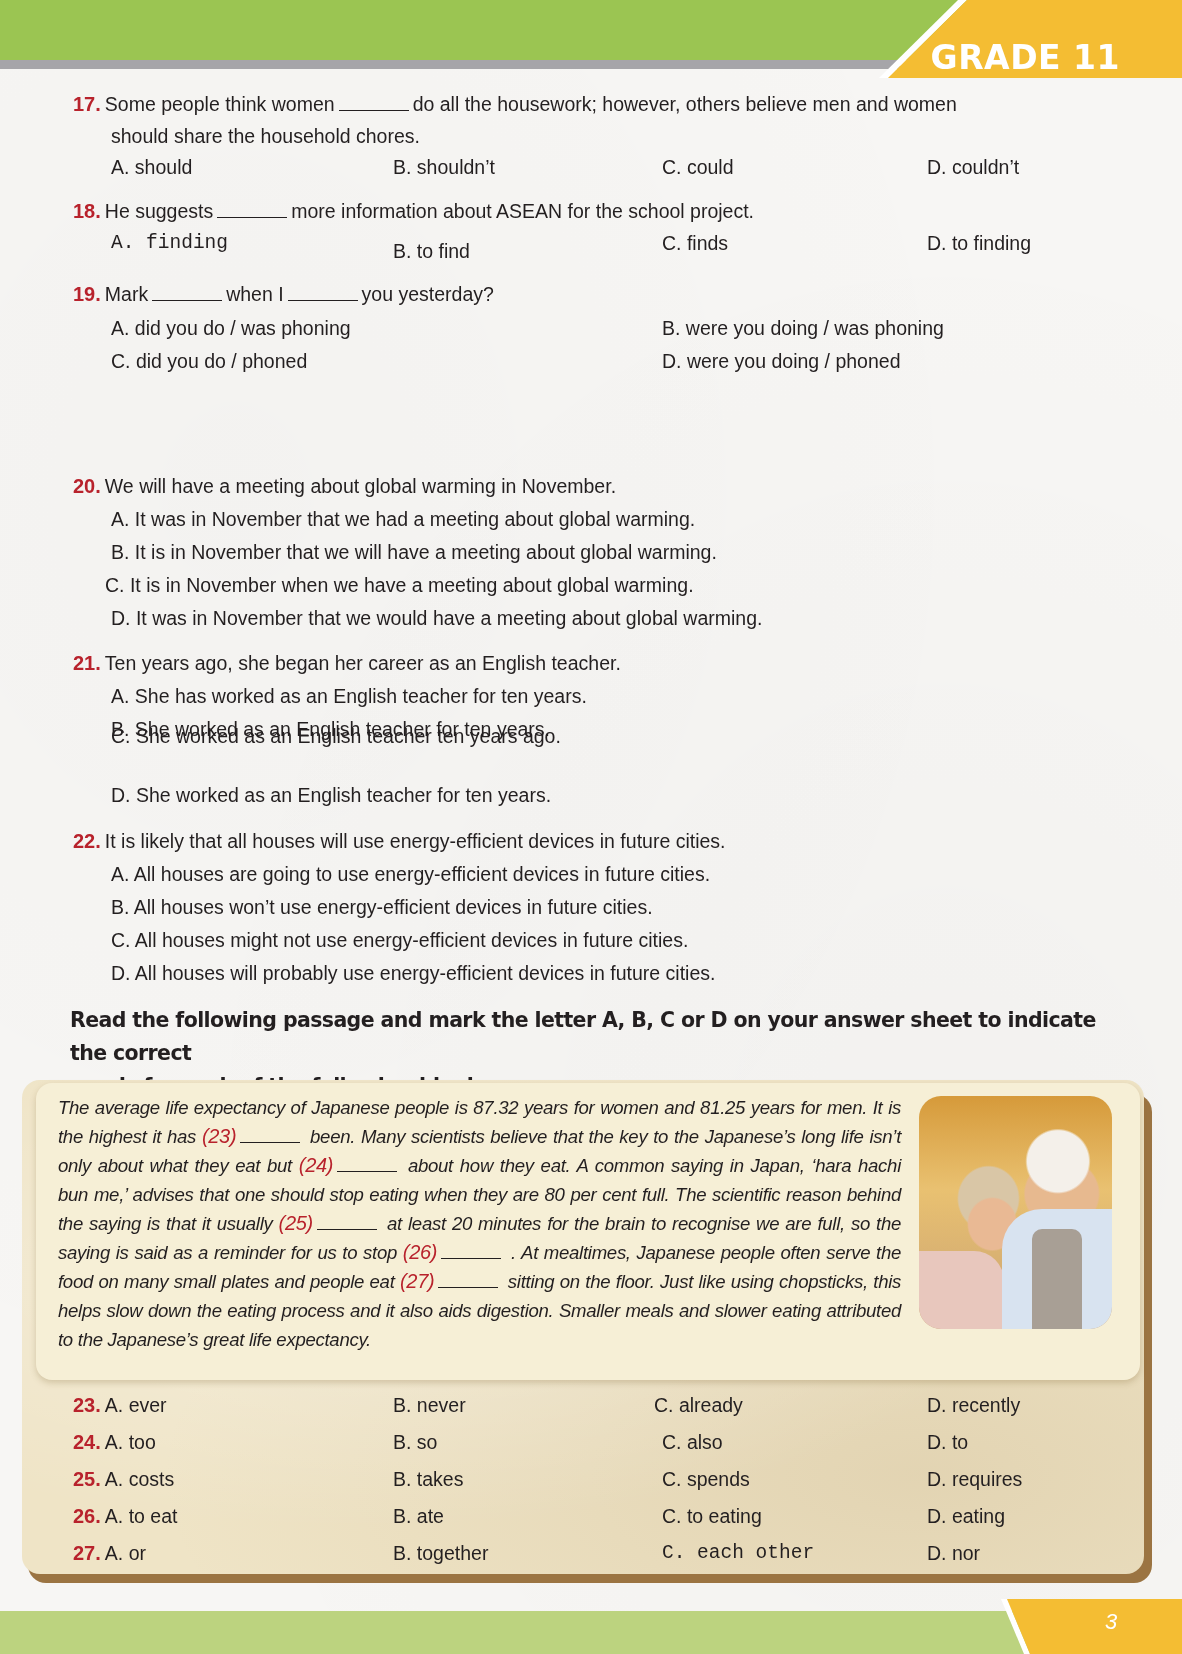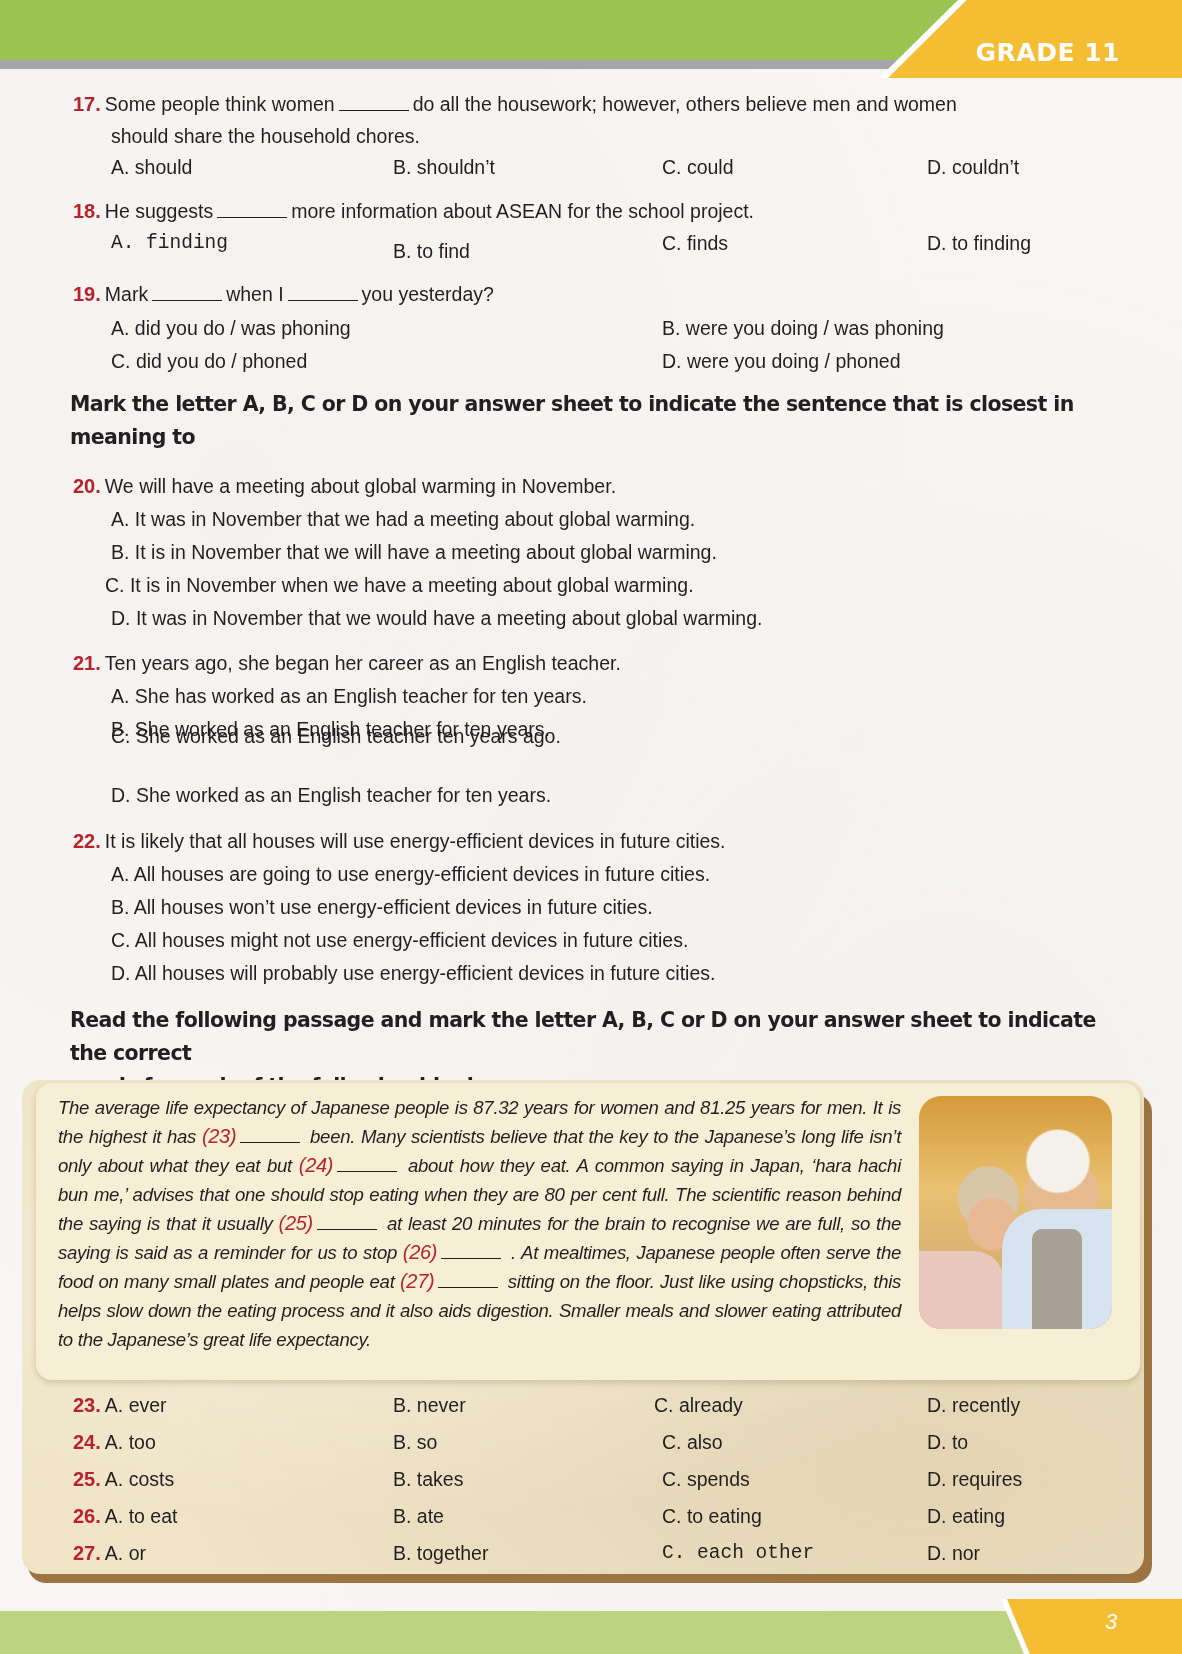--- a/index.html
+++ b/index.html
@@ -18,21 +18,21 @@
     position:absolute; left:0; top:0; width:1182px; height:78px;
     background:#f4bd33;
     clip-path:polygon(967px 0, 1182px 0, 1182px 78px, 888px 78px);
   }
   .top-white-slash {
     position:absolute; left:0; top:0; width:1182px; height:78px; background:#ffffff;
     clip-path:polygon(958px 0, 967px 0, 888px 78px, 879px 78px);
   }
   .grade {
     position:absolute; right:62px; top:38px; color:#fff; font-weight:bold;
-    font-size:25px; letter-spacing:0.5px; font-family:"DejaVu Sans", sans-serif;
+    font-size:33px; letter-spacing:0.5px; font-family:"DejaVu Sans", sans-serif;
   }
   .content { position:absolute; left:0; top:0; width:1182px; }
   .q { position:absolute; left:73px; font-size:19.5px; line-height:24px; white-space:nowrap; }
   .num { color:#b8222c; font-weight:bold; font-size:20px; margin-right:4px; }
   .opt { position:absolute; font-size:19.5px; line-height:24px; white-space:nowrap; }
   .blank { display:inline-block; width:70px; border-bottom:1.5px solid #231f20; height:16px; vertical-align:baseline; margin:0 4px; }
   .instr { position:absolute; left:70px; font-weight:bold; font-size:20.5px; line-height:33px; width:1060px; font-family:"DejaVu Sans", sans-serif; letter-spacing:-0.6px; }
 
   .card-shadow {
     position:absolute; left:28px; top:1094px; width:1124px; height:489px;
@@ -115,21 +115,20 @@
     <span class="num">19.</span><span>Mark</span><span class="blank"></span><span>when I</span><span class="blank"></span><span>you yesterday?</span>
   </div>
   <div class="opt" style="top:316px; left:111px;">A. did you do / was phoning</div>
   <div class="opt" style="top:316px; left:662px;">B. were you doing / was phoning</div>
   <div class="opt" style="top:349px; left:111px;">C. did you do / phoned</div>
   <div class="opt" style="top:349px; left:662px;">D. were you doing / phoned</div>
 </div>
 
 <div class="content">
   <div class="instr" style="top:388px;">
-    <div>Mark the letter A, B, C or D on your answer sheet to indicate the sentence that is closest in meaning to</div>
   </div>
 
   <div class="q" style="top:474px;">
     <span class="num">20.</span><span>We will have a meeting about global warming in November.</span>
   </div>
   <div class="opt" style="top:507px; left:111px;">A. It was in November that we had a meeting about global warming.</div>
   <div class="opt" style="top:540px; left:111px;">B. It is in November that we will have a meeting about global warming.</div>
   <div class="opt" style="top:573px; left:105px;text-align:center;">C. It is in November when we have a meeting about global warming.</div>
   <div class="opt" style="top:606px; left:111px;">D. It was in November that we would have a meeting about global warming.</div>
 

